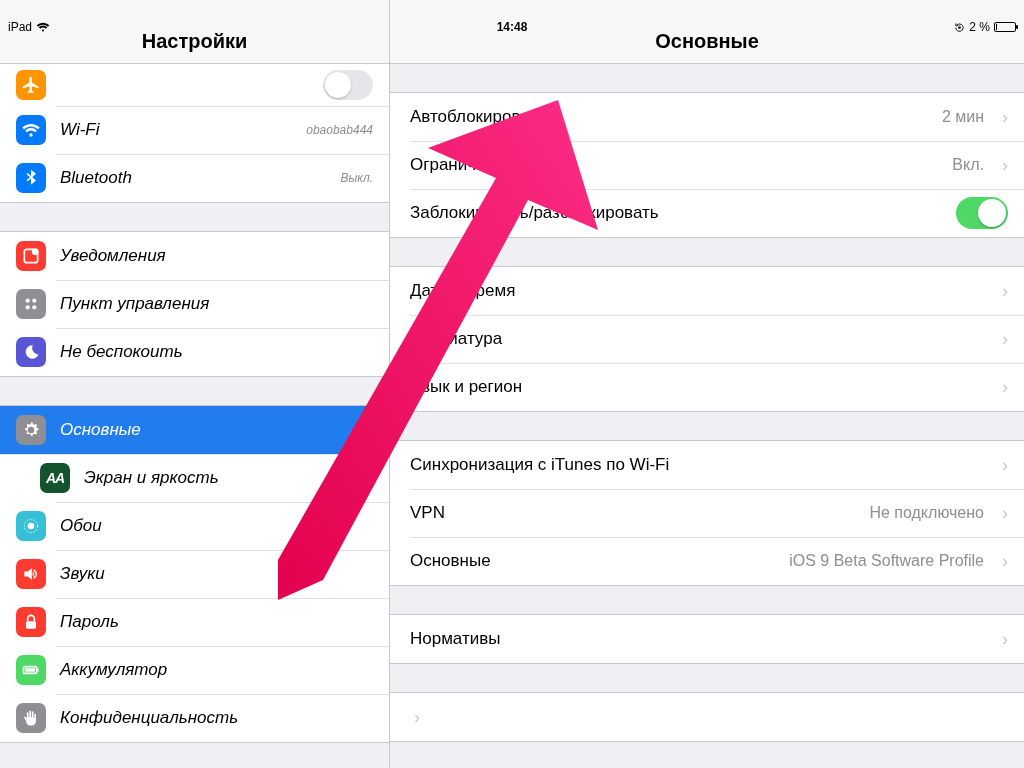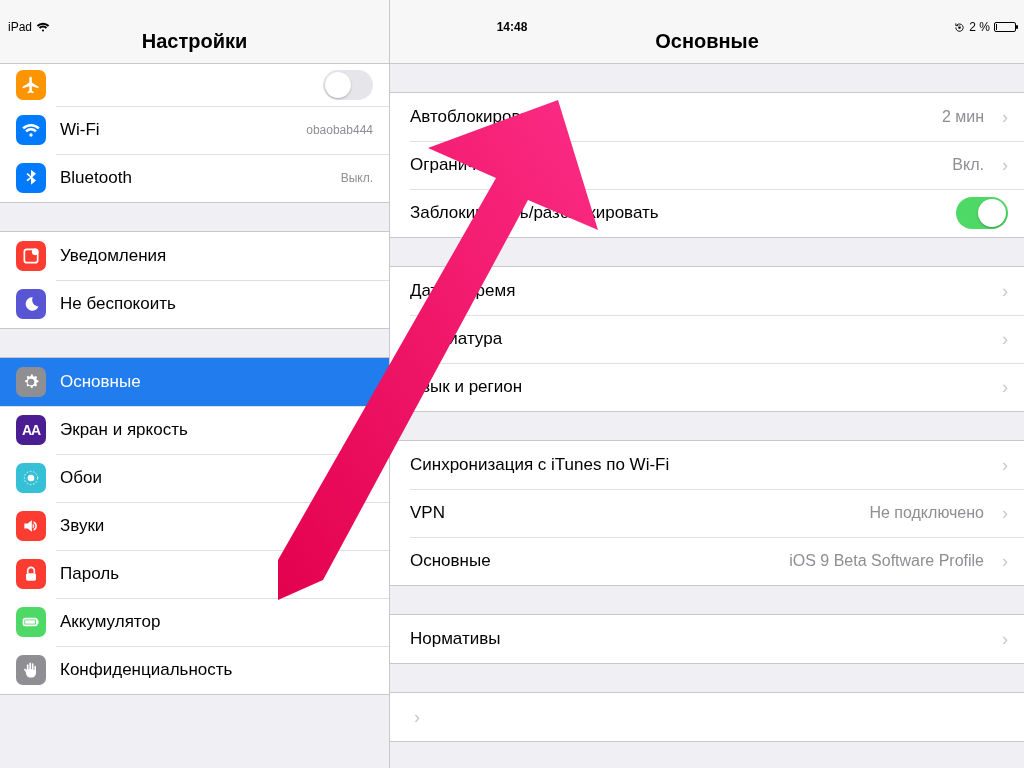--- a/index.html
+++ b/index.html
@@ -13,21 +13,21 @@
   .battery { width:22px; height:10px; border:1px solid #000; border-radius:2px; position:relative; }
   .battery::after { content:""; position:absolute; right:-3px; top:2px; width:2px; height:4px; background:#000; border-radius:1px; }
   .battery .lvl { position:absolute; left:1px; top:1px; bottom:1px; width:3%; background:#000; }
   .lock-ico { width:11px; height:11px; }
   .wifi-ico { width:14px; height:12px; }
   
   .sidebar { width:390px; height:100%; background:#efeff4; border-right:1px solid #c8c7cc; overflow:hidden; }
   .sidebar-header { height:64px; display:flex; align-items:flex-end; justify-content:center; padding-bottom:10px; background:#f7f7f8; border-bottom:1px solid #c8c7cc; font-weight:700; font-size:20px; }
   .group { background:#fff; border-top:1px solid #c8c7cc; border-bottom:1px solid #c8c7cc; margin-bottom:28px; }
   .group.first { margin-top:0; border-top:none; }
-  .row { height:48px; display:flex; align-items:center; padding:0 16px; position:relative; }
+  .row { height:48px; display:flex; align-items:center; padding:0 16px; position:relative;font-style:italic; }
   .row + .row::before { content:""; position:absolute; top:0; left:56px; right:0; height:1px; background:#e0e0e3; }
   .row .icon { width:30px; height:30px; border-radius:7px; margin-right:14px; display:flex; align-items:center; justify-content:center; flex-shrink:0; }
   .row .label { font-size:17px; flex:1; }
   .row .value { font-size:12px; color:#8e8e93; }
   .row.sel { background:#1f7cf0; }
   .row.sel .label { color:#fff; }
   .row.sel .icon { box-shadow: none; }
   .row.sel + .row::before { left:0; }
   
   .detail { flex:1; height:100%; background:#efeff4; overflow:hidden; }
@@ -46,21 +46,21 @@
   
   .arrow-overlay { position:absolute; left:128px; top:70px; width:480px; height:530px; z-index:100; pointer-events:none; }
   
   .ic-airplane { background:#ff9500; }
   .ic-wifi { background:#007aff; }
   .ic-bt { background:#007aff; }
   .ic-notif { background:#ff3b30; }
   .ic-cc { background:#8e8e93; }
   .ic-dnd { background:#5856d6; }
   .ic-general { background:#8e8e93; }
-  .ic-display { background:#4c1d95; }
+  .ic-display { background:#14532d;margin-left:24px; }
   .ic-wallpaper { background:#33c1d6; }
   .ic-sounds { background:#ff3b30; }
   .ic-passcode { background:#ff3b30; }
   .ic-battery { background:#4cd964; }
   .ic-privacy { background:#8e8e93; }
   .icon svg { width:20px; height:20px; fill:#fff; }
   .ic-display .aa { color:#fff; font-size:14px; font-weight:700; letter-spacing:-1px; }
   .toggle-mini { width:50px; height:30px; border-radius:16px; background:#e5e5ea; position:relative; margin-left:auto;}
   .toggle-mini::after { content:""; position:absolute; left:2px; top:2px; width:26px; height:26px; border-radius:50%; background:#fff; box-shadow:0 1px 2px rgba(0,0,0,0.25);}
 </style>
@@ -127,20 +127,31 @@
       <div class="row">
         <div class="icon ic-notif">
           <svg viewBox="0 0 24 24">
               <rect x="4" y="4" width="16" height="16" rx="3" fill="none" stroke="#fff" stroke-width="2"></rect>
               <circle cx="17" cy="7" r="4" fill="#fff"></circle>
             </svg>
         </div>
         <span class="label">Уведомления</span>
       </div>
       <div class="row">
+        <div class="icon ic-cc">
+          <svg viewBox="0 0 24 24">
+              <circle cx="8" cy="8" r="2.5"></circle>
+              <circle cx="16" cy="8" r="2.5"></circle>
+              <circle cx="8" cy="16" r="2.5"></circle>
+              <circle cx="16" cy="16" r="2.5"></circle>
+            </svg>
+        </div>
+        <span class="label">Пункт управления</span>
+      </div>
+      <div class="row">
         <div class="icon ic-dnd">
           <svg viewBox="0 0 24 24">
               <path d="M14 4a8 8 0 107 11 8 8 0 01-7-11z"></path>
             </svg>
         </div>
         <span class="label">Не беспокоить</span>
       </div>
     </div>
 
     <div class="group">

